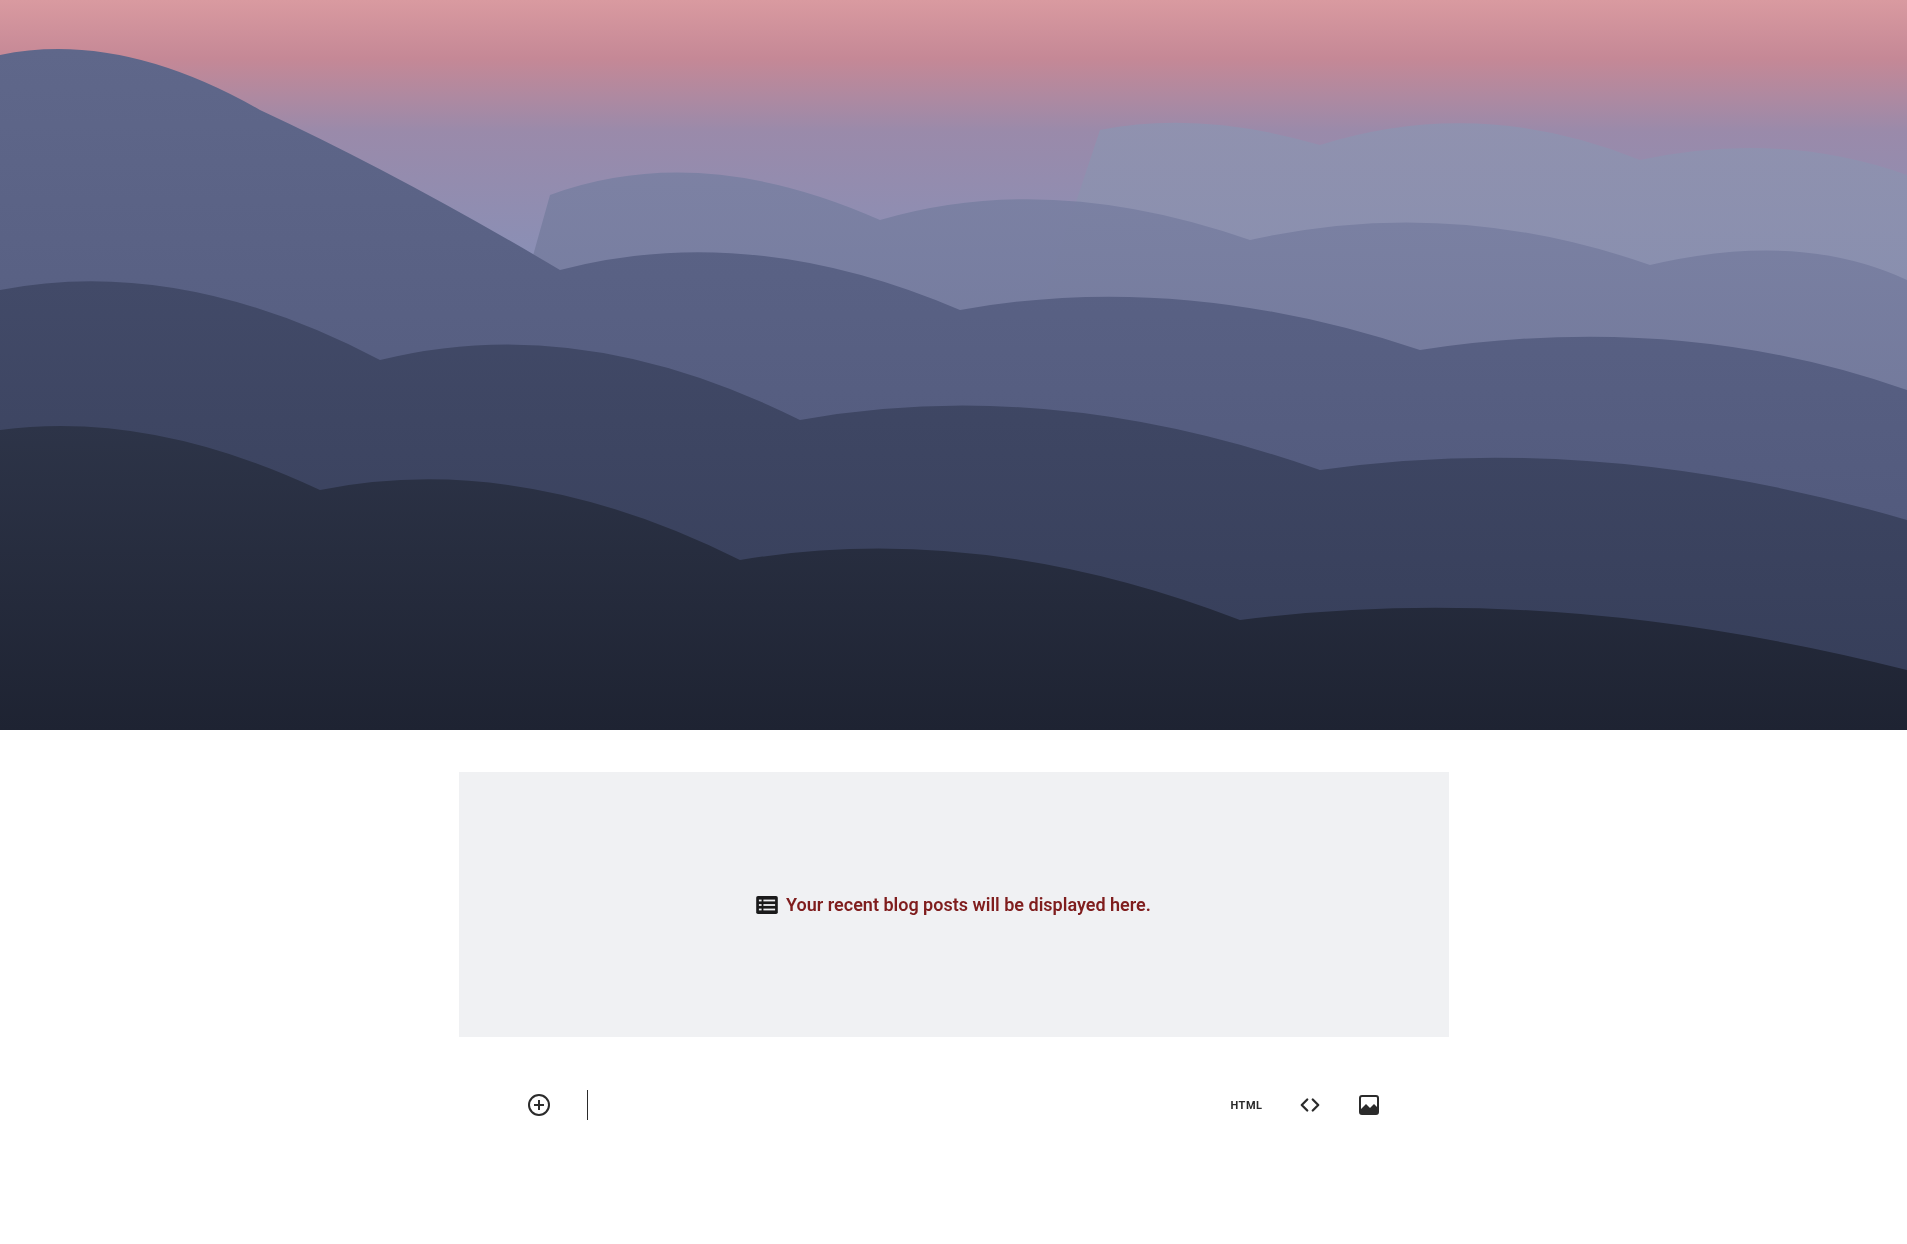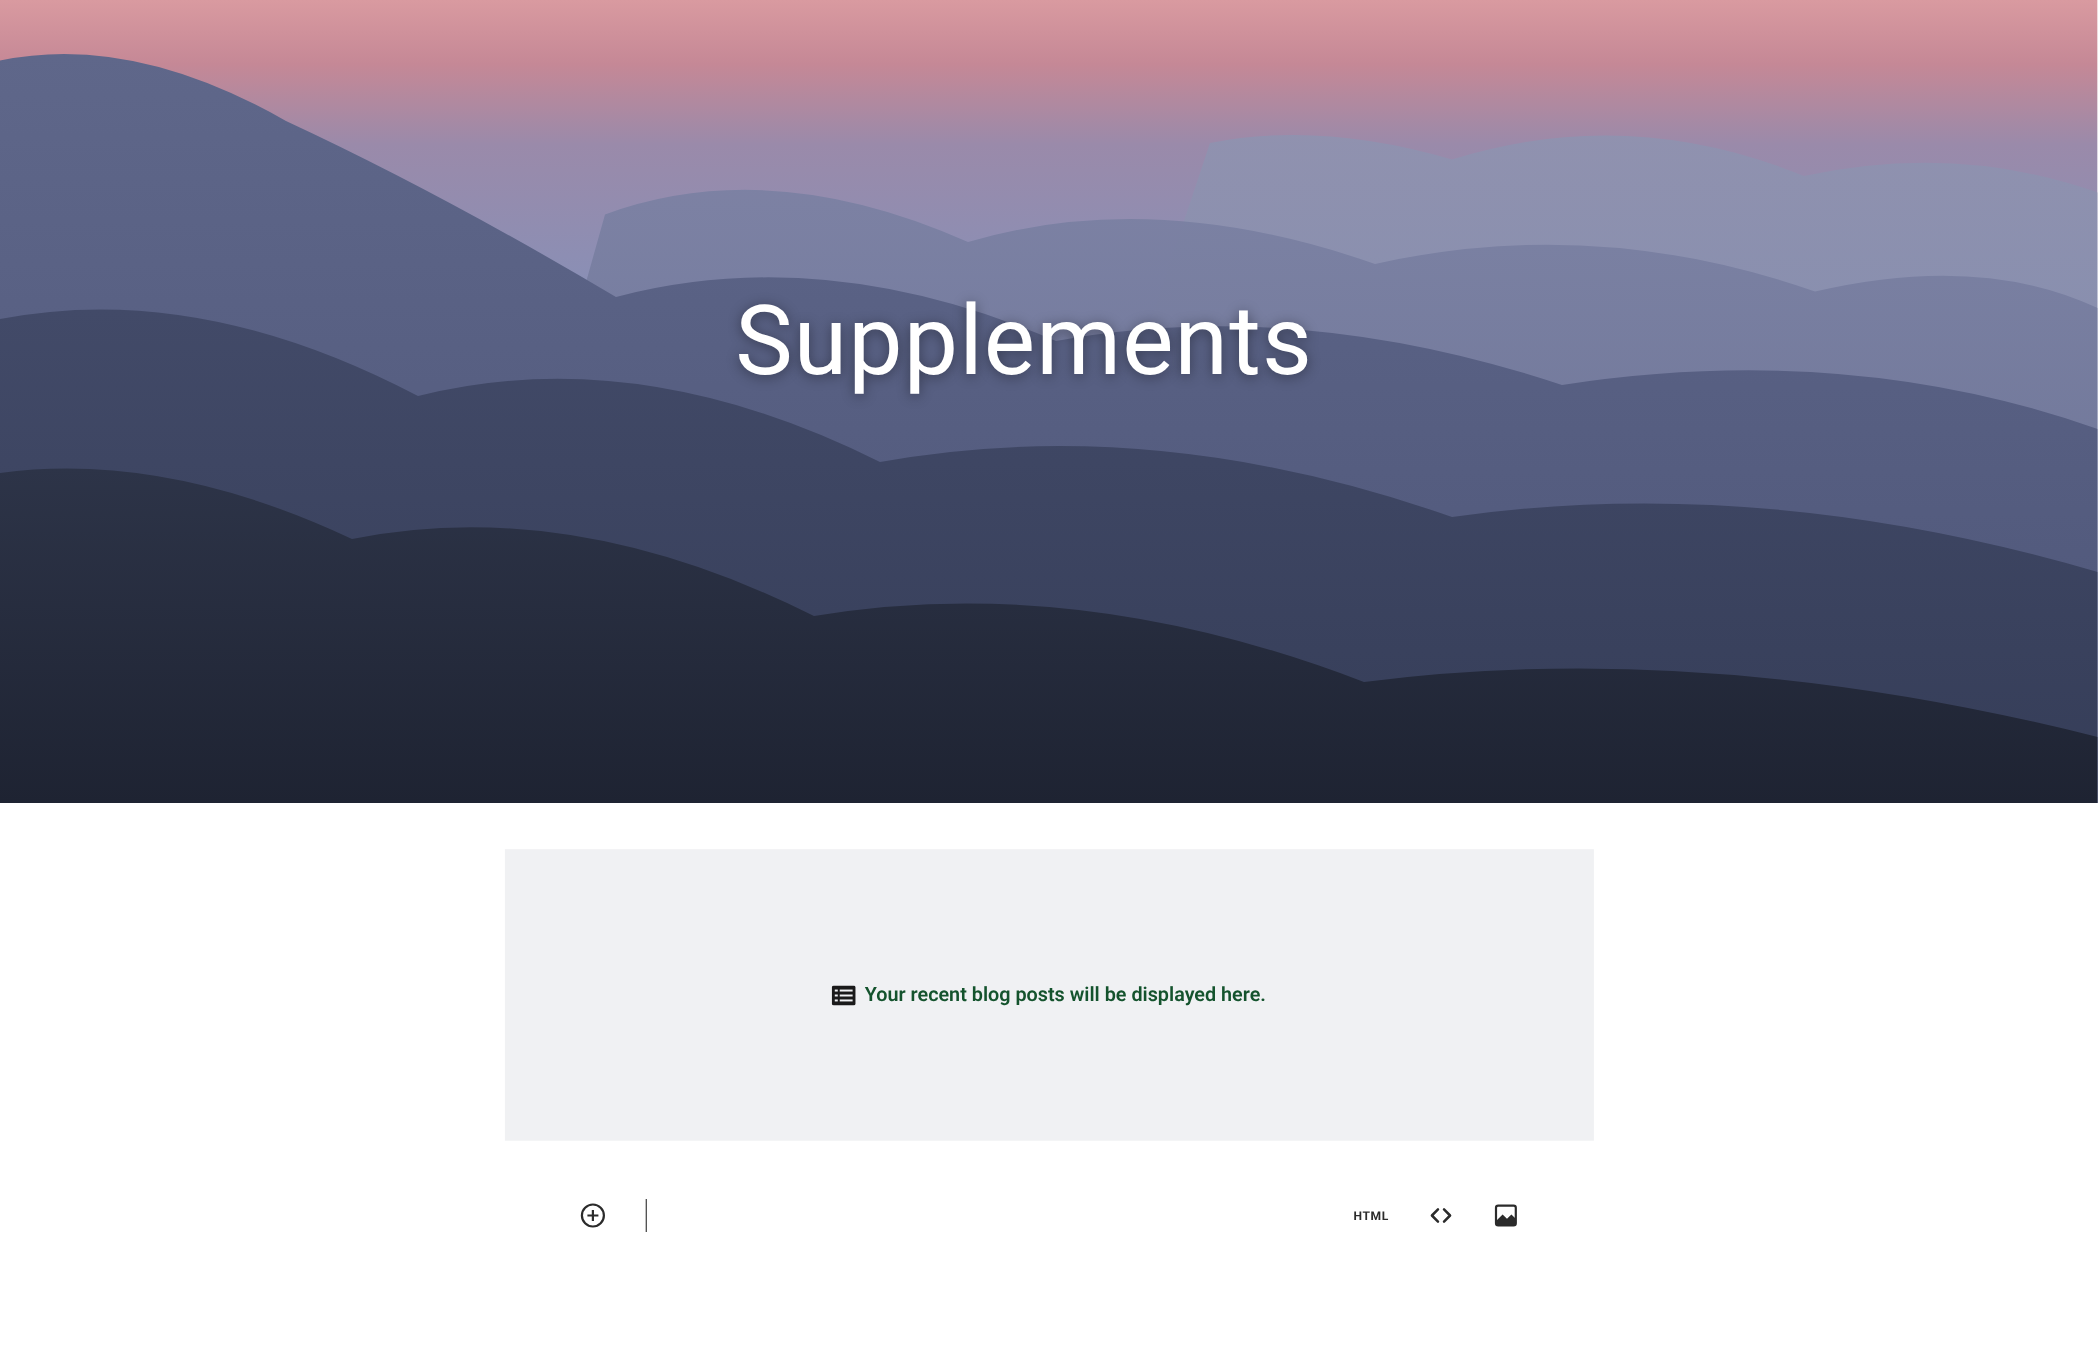--- a/index.html
+++ b/index.html
@@ -66,21 +66,21 @@
       display: inline-flex;
       align-items: center;
       justify-content: center;
     }
     
     .list-icon svg {
       fill: #1a1a1a;
     }
     
     .placeholder-text {
-      color: #14532d;
+      color: #7f1d1d;
       font-size: 18px;
       font-weight: 600;
     }
     
     .editor-toolbar {
       display: flex;
       align-items: center;
       justify-content: space-between;
       padding: 0 68px;
       height: 36px;
@@ -175,21 +175,20 @@
         <stop offset="100%" stop-color="#1e2332"></stop>
       </linearGradient>
     </defs>
     <rect width="1907" height="730" fill="url(#sky)"></rect>
     <path d="M 1100 130 Q 1200 110 1320 145 Q 1480 95 1640 160 Q 1780 130 1907 175 L 1907 730 L 900 730 Z" fill="url(#m1)" opacity="0.85"></path>
     <path d="M 550 195 Q 700 140 880 220 Q 1050 170 1250 240 Q 1450 195 1650 265 Q 1800 230 1907 280 L 1907 730 L 400 730 Z" fill="url(#m2)" opacity="0.9"></path>
     <path d="M 0 55 Q 120 30 260 110 Q 400 175 560 270 Q 750 220 960 310 Q 1180 270 1420 350 Q 1680 310 1907 390 L 1907 730 L 0 730 Z" fill="url(#m3)"></path>
     <path d="M 0 290 Q 180 255 380 360 Q 580 310 800 420 Q 1050 375 1320 470 Q 1600 430 1907 520 L 1907 730 L 0 730 Z" fill="url(#m4)"></path>
     <path d="M 0 430 Q 150 410 320 490 Q 520 450 740 560 Q 980 520 1240 620 Q 1550 580 1907 670 L 1907 730 L 0 730 Z" fill="url(#m5)"></path>
   </svg>
-  <h1 class="hero-title">Supplements</h1>
 </div>
 
 <div class="content-area">
   <div class="placeholder-box">
     <span class="list-icon">
       <svg width="22" height="18" viewBox="0 0 24 20">
         <rect x="0" y="0" width="24" height="20" rx="2" fill="#1a1a1a"></rect>
         <rect x="3" y="4" width="3" height="2" fill="#f0f1f3"></rect>
         <rect x="8" y="4" width="13" height="2" fill="#f0f1f3"></rect>
         <rect x="3" y="9" width="3" height="2" fill="#f0f1f3"></rect>

